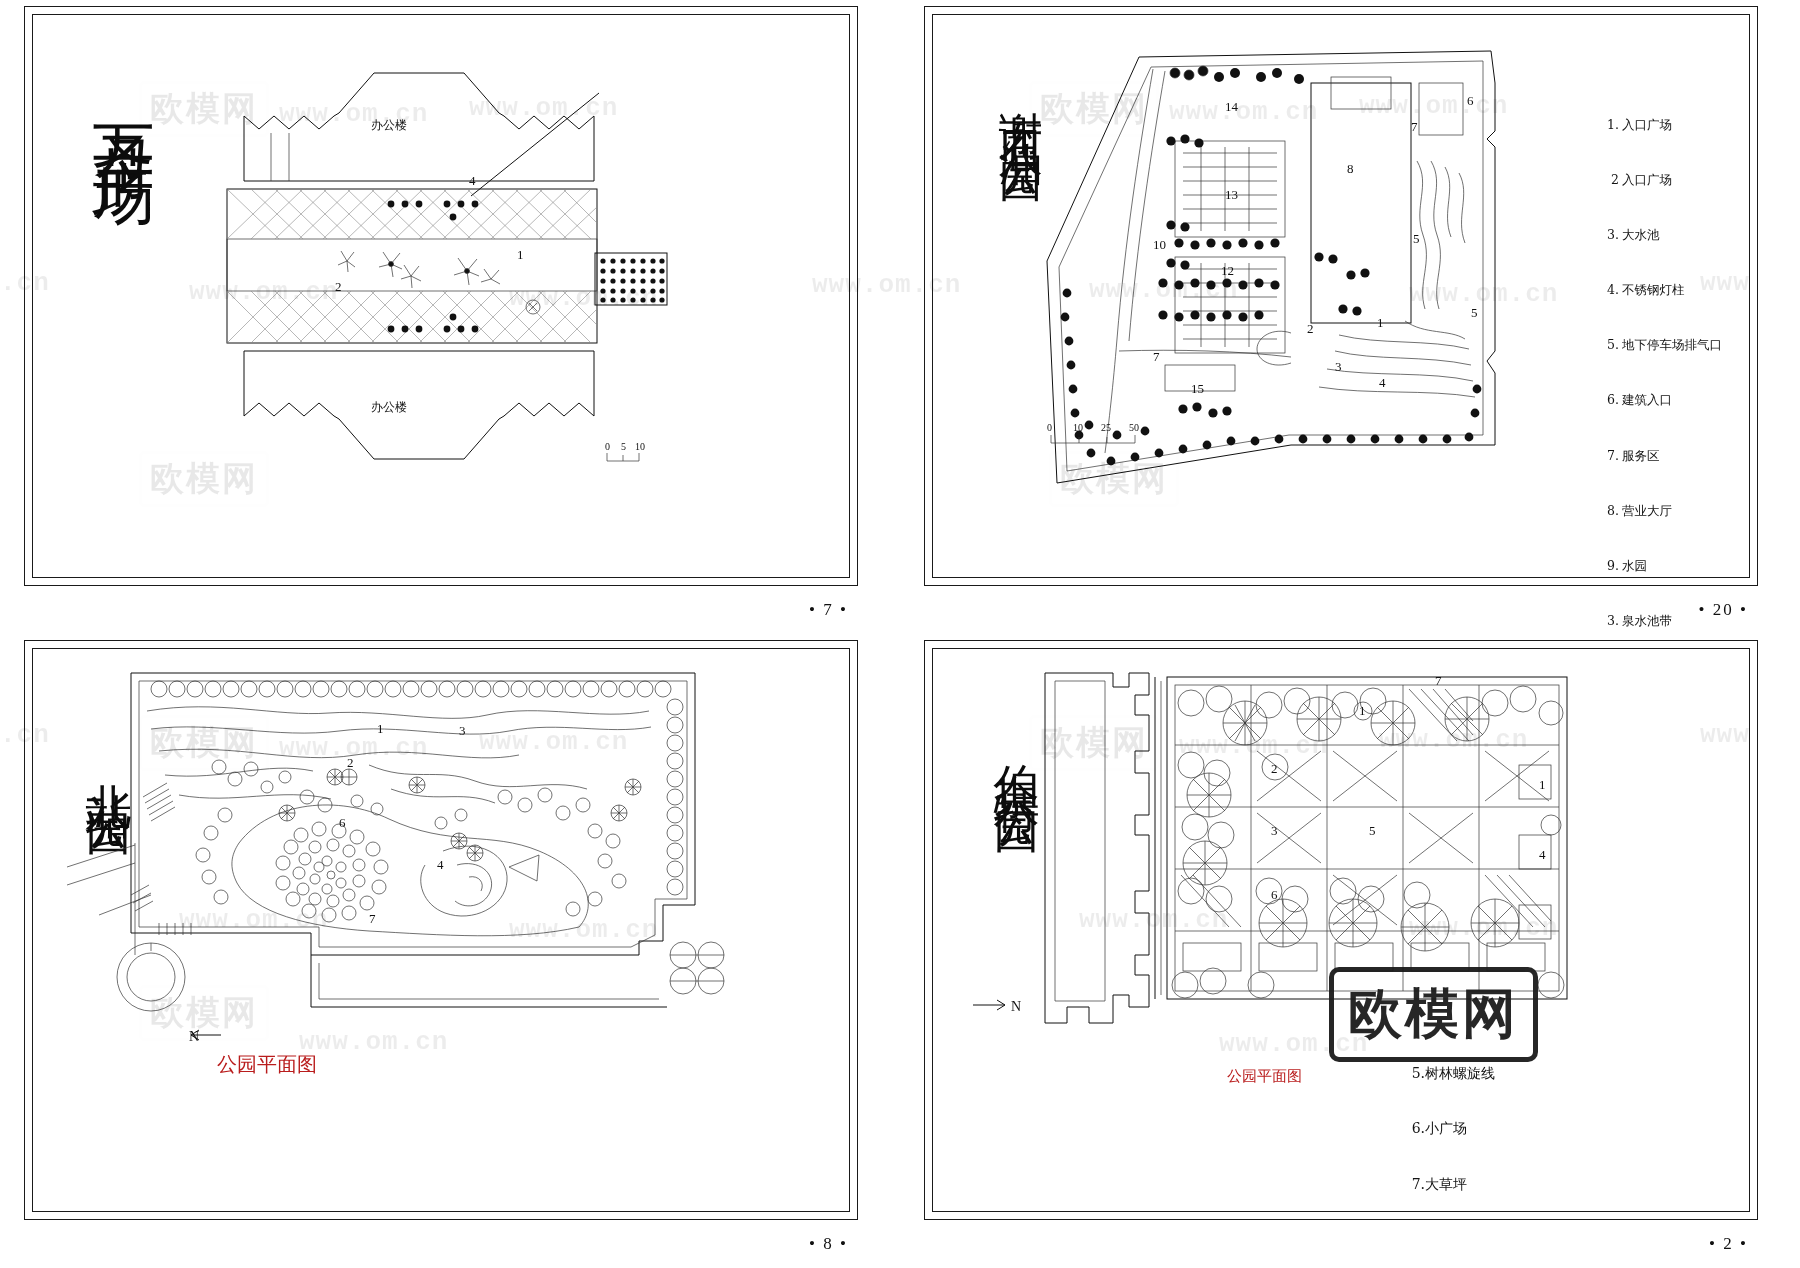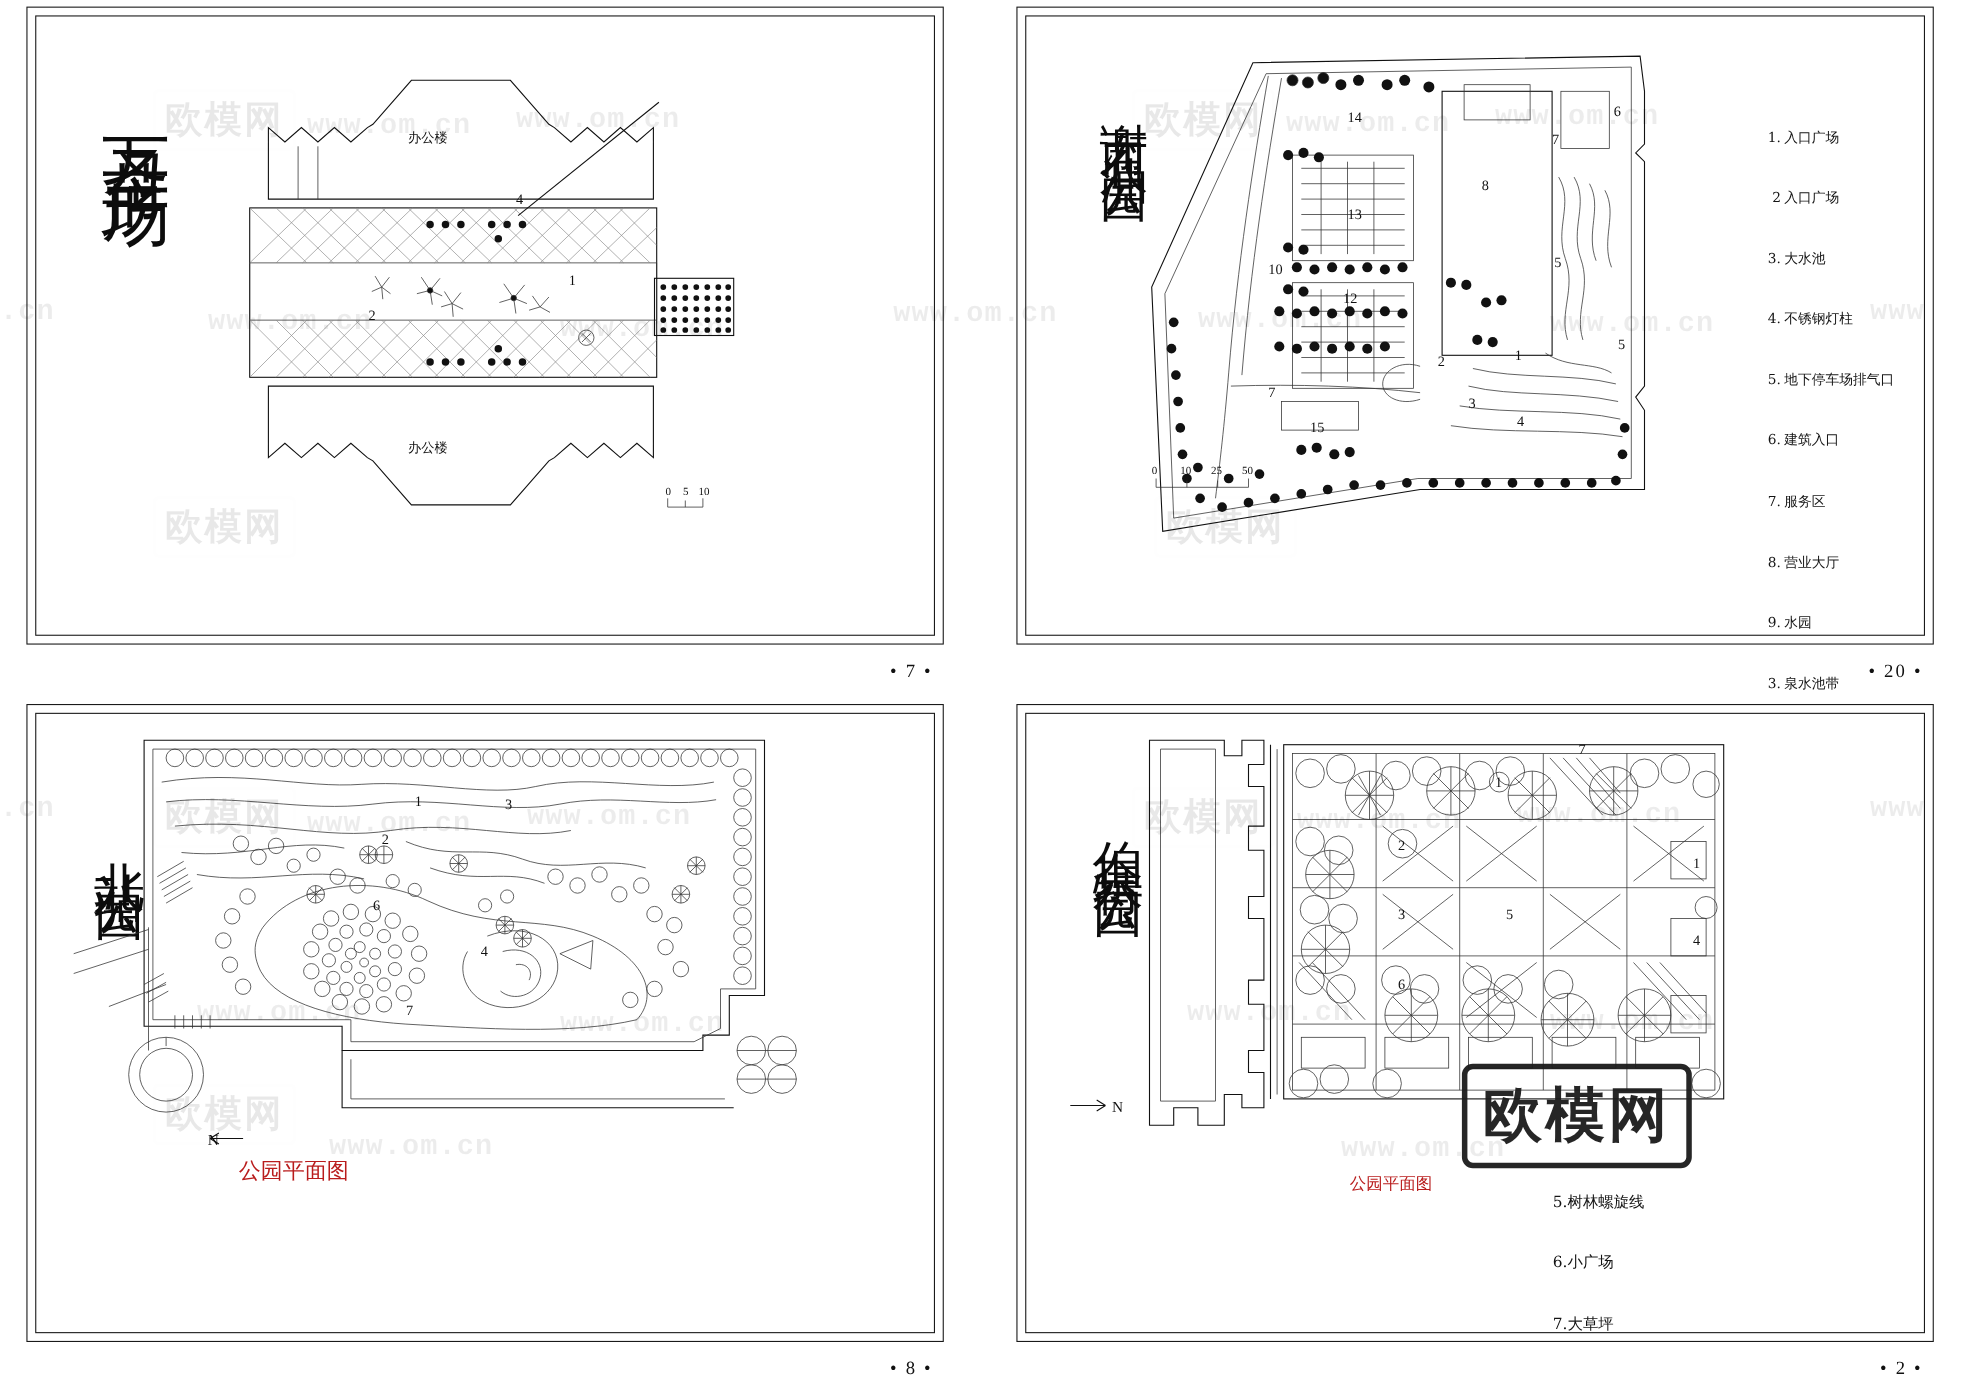--- a/index.html
+++ b/index.html
@@ -790,21 +790,21 @@
           <text class="num" x="332" y="244">6</text>
 
           <g>
             <path class="ln" d="M34 350 L66 350 M66 350 l-8 -5 M66 350 l-8 5"></path>
           </g>
           <text class="num" x="72" y="356" style="font-size:14px">N</text>
         </svg>
 
         <div class="caption" style="left:288px; top:412px; font-size:15px;">公园平面图</div>
 
-        <div class="legend" style="left:468px; top:392px; font-size:14px;">
+        <div class="legend" style="left:468px; top:372px; font-size:14px;">
           <span class="legend-row"><span class="legend-idx" style="width:18px">5.</span><span>树林螺旋线</span></span>
           <span class="legend-row"><span class="legend-idx" style="width:18px">6.</span><span>小广场</span></span>
           <span class="legend-row"><span class="legend-idx" style="width:18px">7.</span><span>大草坪</span></span>
         </div>
 
         <div class="wm wm-url" style="left:240px; top:76px;">www.om.cn</div>
         <div class="wm wm-url" style="left:440px; top:70px;">www.om.cn</div>
         <div class="wm wm-url" style="left:140px; top:250px;">www.om.cn</div>
         <div class="wm wm-url" style="left:470px; top:258px;">www.om.cn</div>
         <div class="wm wm-url" style="left:280px; top:374px;">www.om.cn</div>

